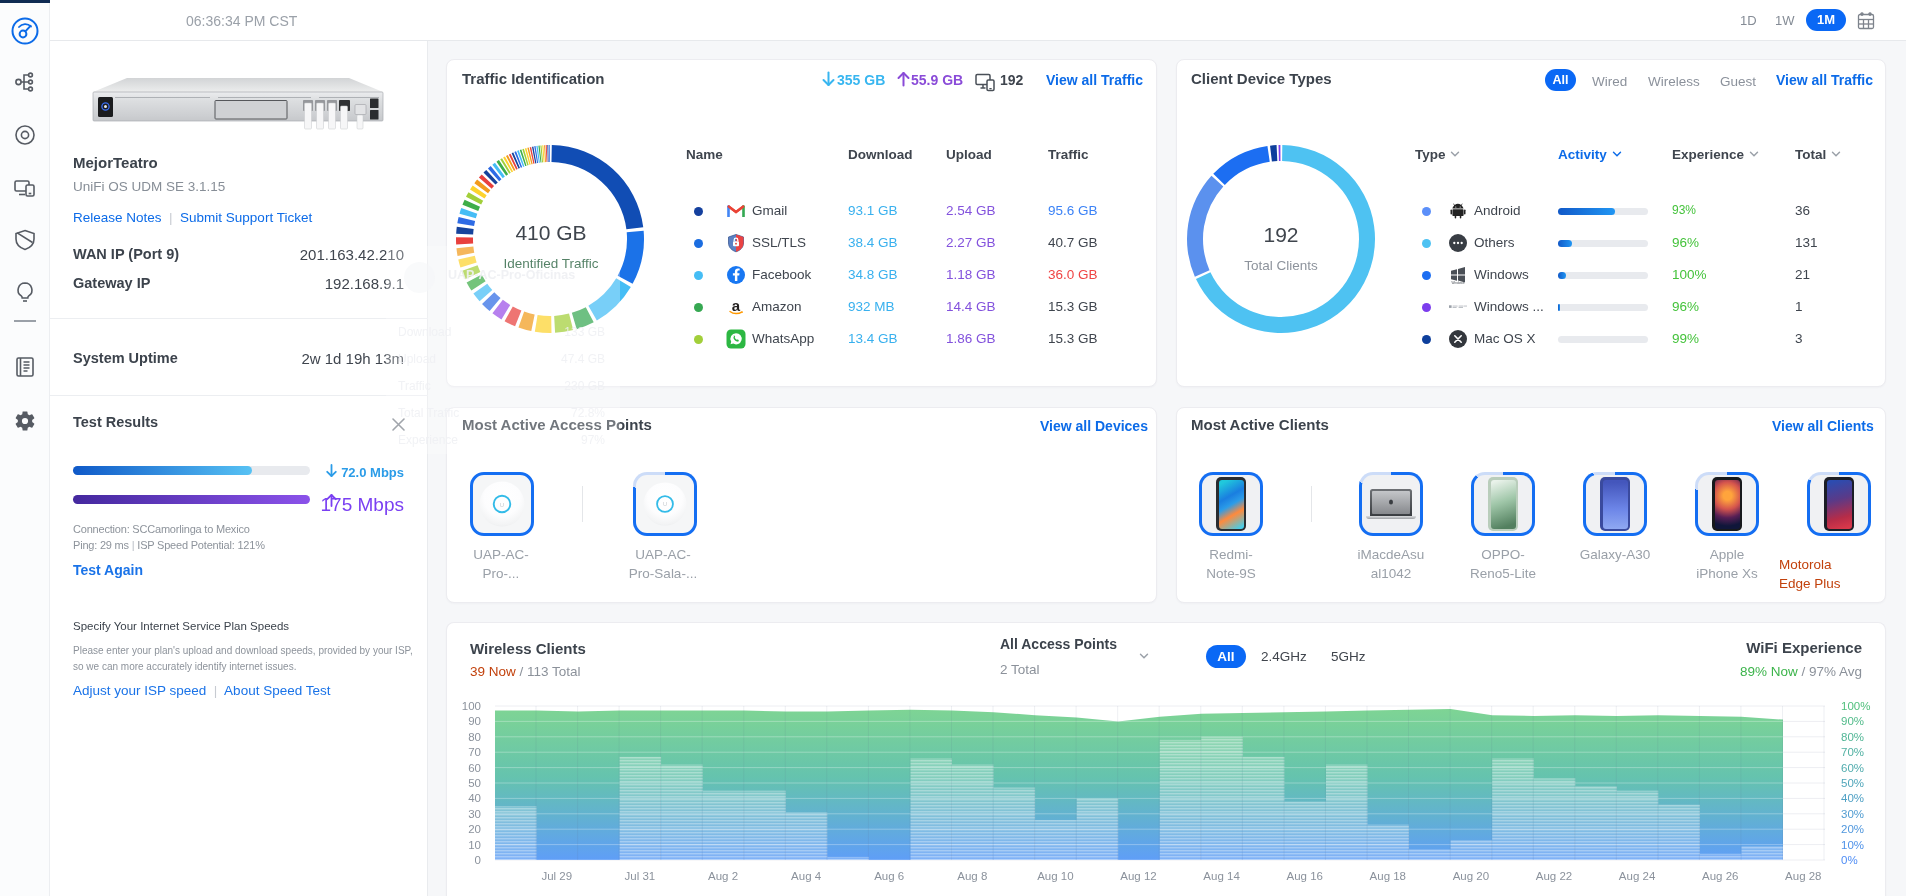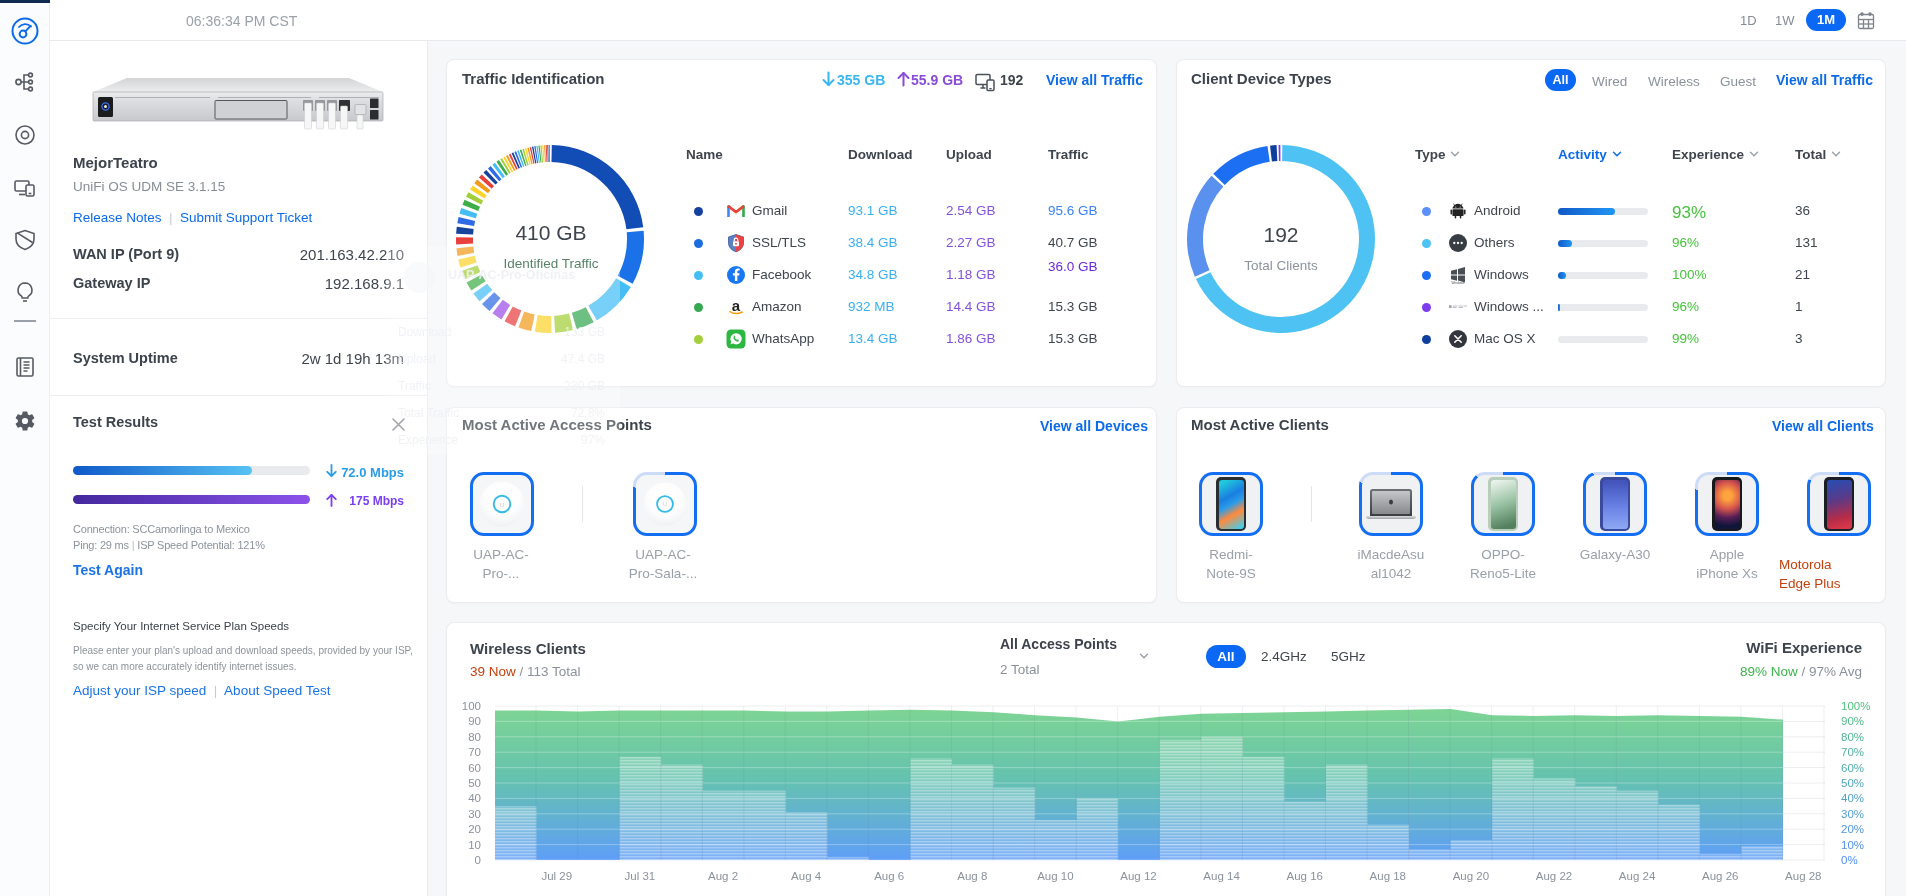--- a/index.html
+++ b/index.html
@@ -129,21 +129,21 @@
 <div class="abs" style="left:326px;top:464px"><svg width="11" height="14" viewBox="0 0 11 14" fill="none" stroke="#2b9ce8" stroke-width="1.8" stroke-linecap="round" stroke-linejoin="round">
       <path d="M5.5 1 V12"></path>
       <path d="M1.2 7.8 L5.5 12 L9.8 7.8"></path>
     </svg></div>
 <div class="abs" style="left:304px;top:465px;width:100px;text-align:right;font-size:13px;font-weight:bold;color:#2b9ce8">72.0 Mbps</div>
 <div class="abs" style="left:73px;top:495px;width:237px;height:9px;border-radius:5px;background:linear-gradient(90deg,#44289e,#8b52ea)"></div>
 <div class="abs" style="left:326px;top:493px"><svg width="11" height="14" viewBox="0 0 11 14" fill="none" stroke="#7a3ff2" stroke-width="1.8" stroke-linecap="round" stroke-linejoin="round">
       <path d="M5.5 13 V2"></path>
       <path d="M1.2 6.2 L5.5 2 L9.8 6.2"></path>
     </svg></div>
-<div class="abs" style="left:304px;top:494px;width:100px;text-align:right;font-size:12px;font-weight:bold;color:#7a3ff2">175 Mbps</div>
+<div class="abs" style="left:304px;top:494px;width:100px;text-align:right;font-size:19px;font-weight:normal;color:#7a3ff2">175 Mbps</div>
 <div class="abs" style="left:73px;top:523px;font-size:11px;color:#8d939b;letter-spacing:-0.2px">Connection: SCCamorlinga to Mexico</div>
 <div class="abs" style="left:73px;top:539px;font-size:11px;color:#8d939b;letter-spacing:-0.2px">Ping: 29 ms <span style="color:#b9bec5">|</span> ISP Speed Potential: 121%</div>
 <div class="abs" style="left:73px;top:562px;font-size:14px;font-weight:bold;color:#1a73e8">Test Again</div>
 <div class="abs" style="left:73px;top:620px;font-size:11.5px;font-weight:normal;color:#3c434c">Specify Your Internet Service Plan Speeds</div>
 <div class="abs" style="left:73px;top:643px;font-size:10px;color:#8d939b;line-height:15.5px;white-space:nowrap">Please enter your plan's upload and download speeds, provided by your ISP,<br>so we can more accurately identify internet issues.</div>
 <div class="abs" style="left:73px;top:683px;font-size:13.5px;color:#1a73e8">Adjust your ISP speed <span style="color:#c7cbd1">&nbsp;|&nbsp;</span> About Speed Test</div>
 
 <div class="card" style="left:446px;top:59px;width:711px;height:328px"></div>
 <div class="abs ctitle" style="left:462px;top:70px">Traffic Identification</div>
 <div class="abs" style="left:822px;top:71px"><svg width="13" height="16" viewBox="0 0 13 16" fill="none" stroke="#38b6f0" stroke-width="2" stroke-linecap="round" stroke-linejoin="round">
@@ -252,21 +252,21 @@
 <div class="abs" style="left:946px;top:235px;font-size:13.5px;color:#8352dd">2.27 GB</div>
 <div class="abs" style="left:1048px;top:235px;font-size:13.5px;color:#3f454e">40.7 GB</div>
 <div class="abs" style="left:694px;top:271px;width:9px;height:9px;border-radius:50%;background:#45bdf5"></div>
 <div class="abs" style="left:726px;top:265px"><svg width="20" height="20" viewBox="0 0 20 20">
       <circle cx="10" cy="10" r="9" fill="#1877f2"></circle>
       <path d="M13.2 10.6 l0.35-2.3 h-2.2 V6.8 c0-0.63 0.3-1.24 1.3-1.24 h1 V3.6 c0 0-0.9-0.16-1.77-0.16 c-1.8 0-2.98 1.1-2.98 3.07 v1.74 H6.9 v2.3 h2 V16 a8 8 0 0 0 2.45 0 v-5.4 Z" fill="#fff"></path>
     </svg></div>
 <div class="abs" style="left:752px;top:267px;font-size:13.5px;color:#3f454e">Facebook</div>
 <div class="abs" style="left:848px;top:267px;font-size:13.5px;color:#38b0ee">34.8 GB</div>
 <div class="abs" style="left:946px;top:267px;font-size:13.5px;color:#8352dd">1.18 GB</div>
-<div class="abs" style="left:1048px;top:259px;font-size:13.5px;color:#6d28d9">36.0 GB</div>
+<div class="abs" style="left:1048px;top:267px;font-size:13.5px;color:#ef4444">36.0 GB</div>
 <div class="abs" style="left:694px;top:303px;width:9px;height:9px;border-radius:50%;background:#36a852"></div>
 <div class="abs" style="left:726px;top:297px"><svg width="20" height="20" viewBox="0 0 20 20">
       <text x="10" y="13.5" text-anchor="middle" font-size="15" font-weight="bold" fill="#221f1f" font-family="Liberation Sans">a</text>
       <path d="M4 14.5 C7.5 17.2 12.5 17.2 16 14.8" fill="none" stroke="#ff9900" stroke-width="1.4" stroke-linecap="round"></path>
       <path d="M16 14.8 l-0.4 1.5 1.5-1.1 Z" fill="#ff9900"></path>
     </svg></div>
 <div class="abs" style="left:752px;top:299px;font-size:13.5px;color:#3f454e">Amazon</div>
 <div class="abs" style="left:848px;top:299px;font-size:13.5px;color:#38b0ee">932 MB</div>
 <div class="abs" style="left:946px;top:299px;font-size:13.5px;color:#8352dd">14.4 GB</div>
 <div class="abs" style="left:1048px;top:299px;font-size:13.5px;color:#3f454e">15.3 GB</div>
@@ -320,21 +320,21 @@
         <rect x="4.4" y="8.2" width="11.2" height="6.8" rx="0.8"></rect>
         <rect x="2.5" y="8.4" width="1.5" height="5" rx="0.75"></rect>
         <rect x="16" y="8.4" width="1.5" height="5" rx="0.75"></rect>
         <rect x="6.7" y="14" width="1.5" height="3.4" rx="0.75"></rect>
         <rect x="11.8" y="14" width="1.5" height="3.4" rx="0.75"></rect>
       </g>
     </svg></div>
 <div class="abs" style="left:1474px;top:203px;font-size:13.5px;color:#3f454e">Android</div>
 <div class="abs" style="left:1558px;top:208px;width:90px;height:7px;border-radius:4px;background:#e8eaee"></div>
 <div class="abs" style="left:1558px;top:208px;width:57px;height:7px;border-radius:4px;background:linear-gradient(90deg,#1159c8,#2196f3)"></div>
-<div class="abs" style="left:1672px;top:203px;font-size:17px;color:#45c33c">93%</div>
+<div class="abs" style="left:1672px;top:203px;font-size:12px;color:#45c33c">93%</div>
 <div class="abs" style="left:1795px;top:203px;font-size:13.5px;color:#3f454e">36</div>
 <div class="abs" style="left:1422px;top:239px;width:9px;height:9px;border-radius:50%;background:#4ec2f2"></div>
 <div class="abs" style="left:1448px;top:233px"><svg width="20" height="20" viewBox="0 0 20 20">
       <circle cx="10" cy="10" r="9" fill="#383d44"></circle>
       <circle cx="6.3" cy="10" r="1.15" fill="#fff"></circle>
       <circle cx="10" cy="10" r="1.15" fill="#fff"></circle>
       <circle cx="13.7" cy="10" r="1.15" fill="#fff"></circle>
     </svg></div>
 <div class="abs" style="left:1474px;top:235px;font-size:13.5px;color:#3f454e">Others</div>
 <div class="abs" style="left:1558px;top:240px;width:90px;height:7px;border-radius:4px;background:#e8eaee"></div>

